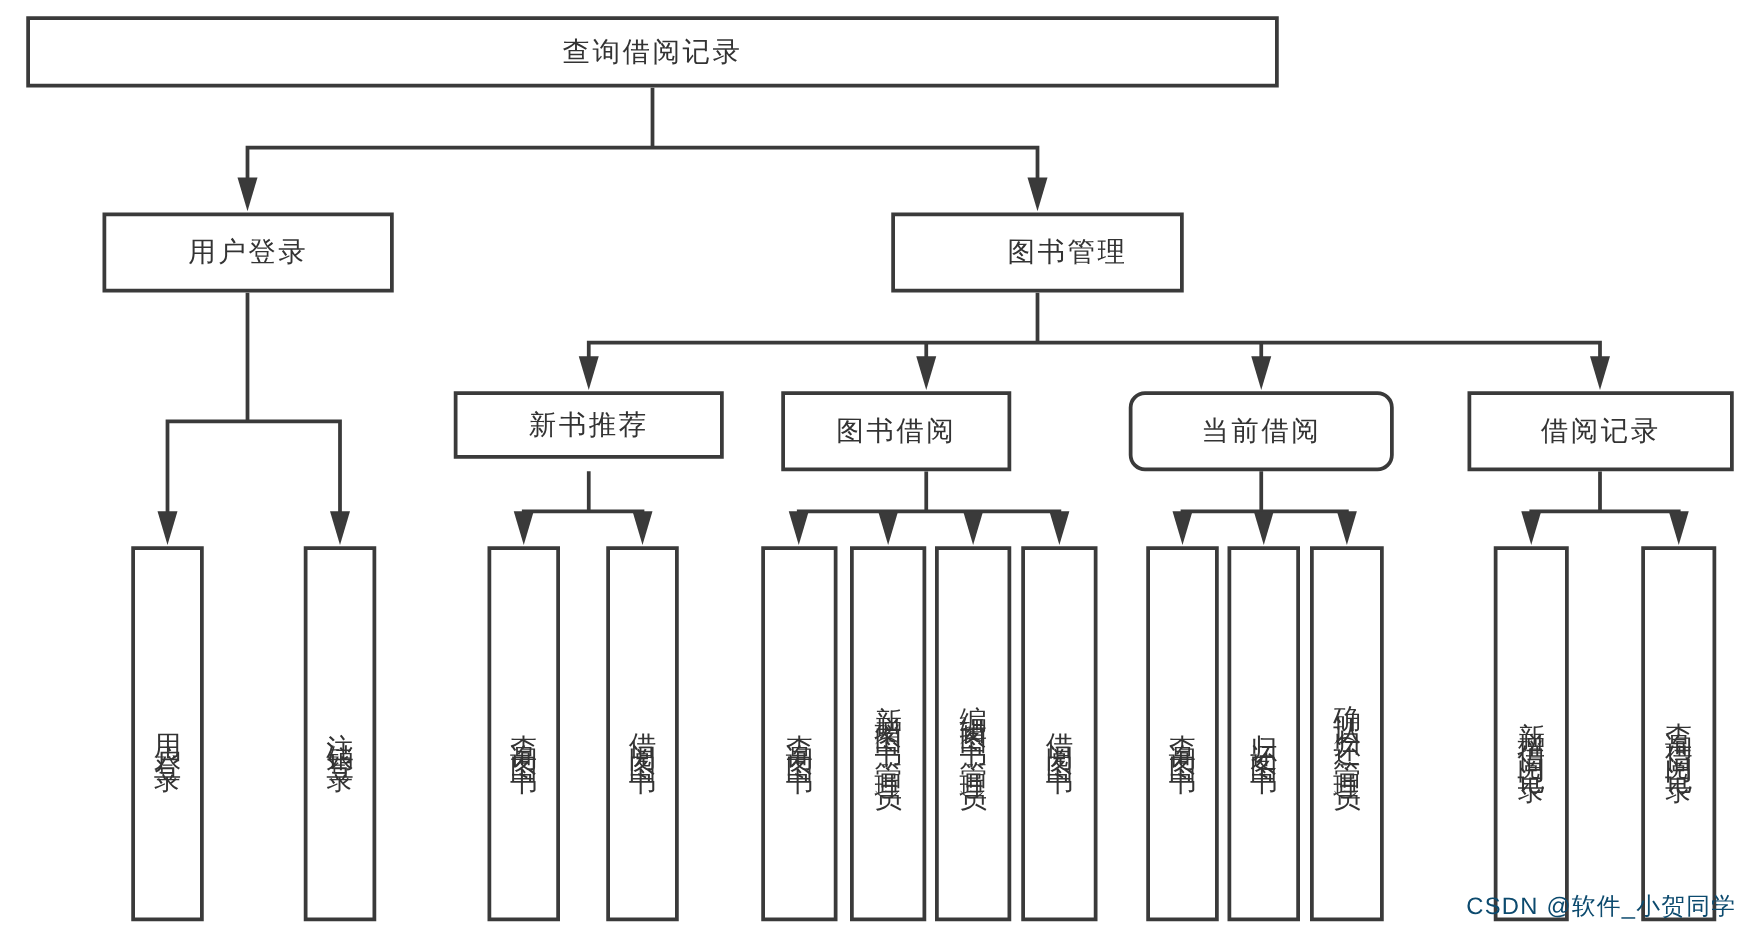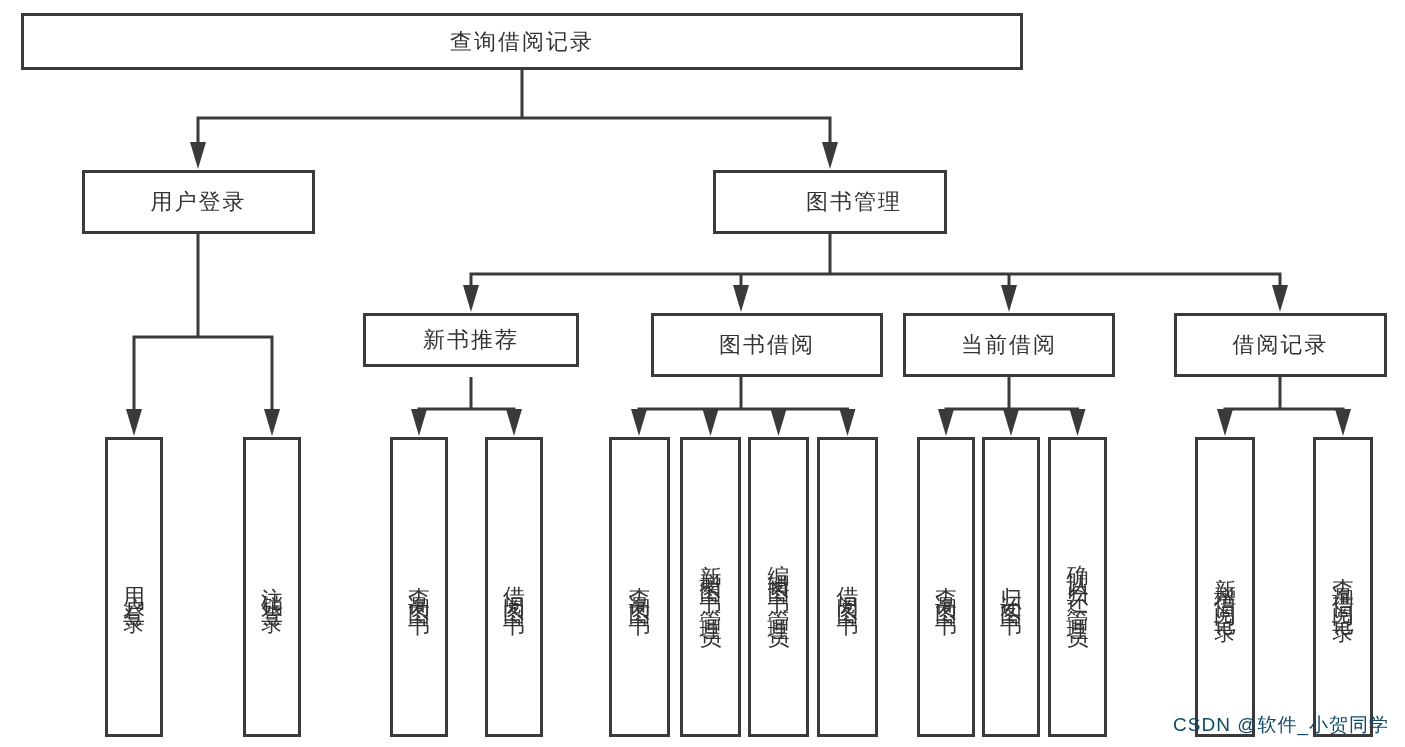--- a/index.html
+++ b/index.html
@@ -114,24 +114,24 @@
   <div class="node hbox" style="left:82px; top:170px; width:233px; height:64px;">
     <span class="label">用户登录</span>
   </div>
   <div class="node hbox" style="left:713px; top:170px; width:234px; height:64px;padding-left:48px;">
     <span class="label">图书管理</span>
   </div>
 
   <div class="node hbox" style="left:363px; top:313px; width:216px; height:54px;">
     <span class="label">新书推荐</span>
   </div>
-  <div class="node hbox" style="left:651px; top:313px; width:232px; height:64px;">
+  <div class="node hbox" style="left:625px; top:313px; width:184px; height:64px;">
     <span class="label">图书借阅</span>
   </div>
-  <div class="node hbox" style="left:903px; top:313px; width:212px; height:64px;">
+  <div class="node hbox" style="left:903px; top:313px; width:212px; height:64px;border-radius:13px;">
     <span class="label">当前借阅</span>
   </div>
   <div class="node hbox" style="left:1174px; top:313px; width:213px; height:64px;">
     <span class="label">借阅记录</span>
   </div>
 
   <div class="node vbox" style="left:105px; top:437px; width:58px; height:300px;">
     <span class="vtext">用户登录</span>
   </div>
   <div class="node vbox" style="left:243px; top:437px; width:58px; height:300px;">

